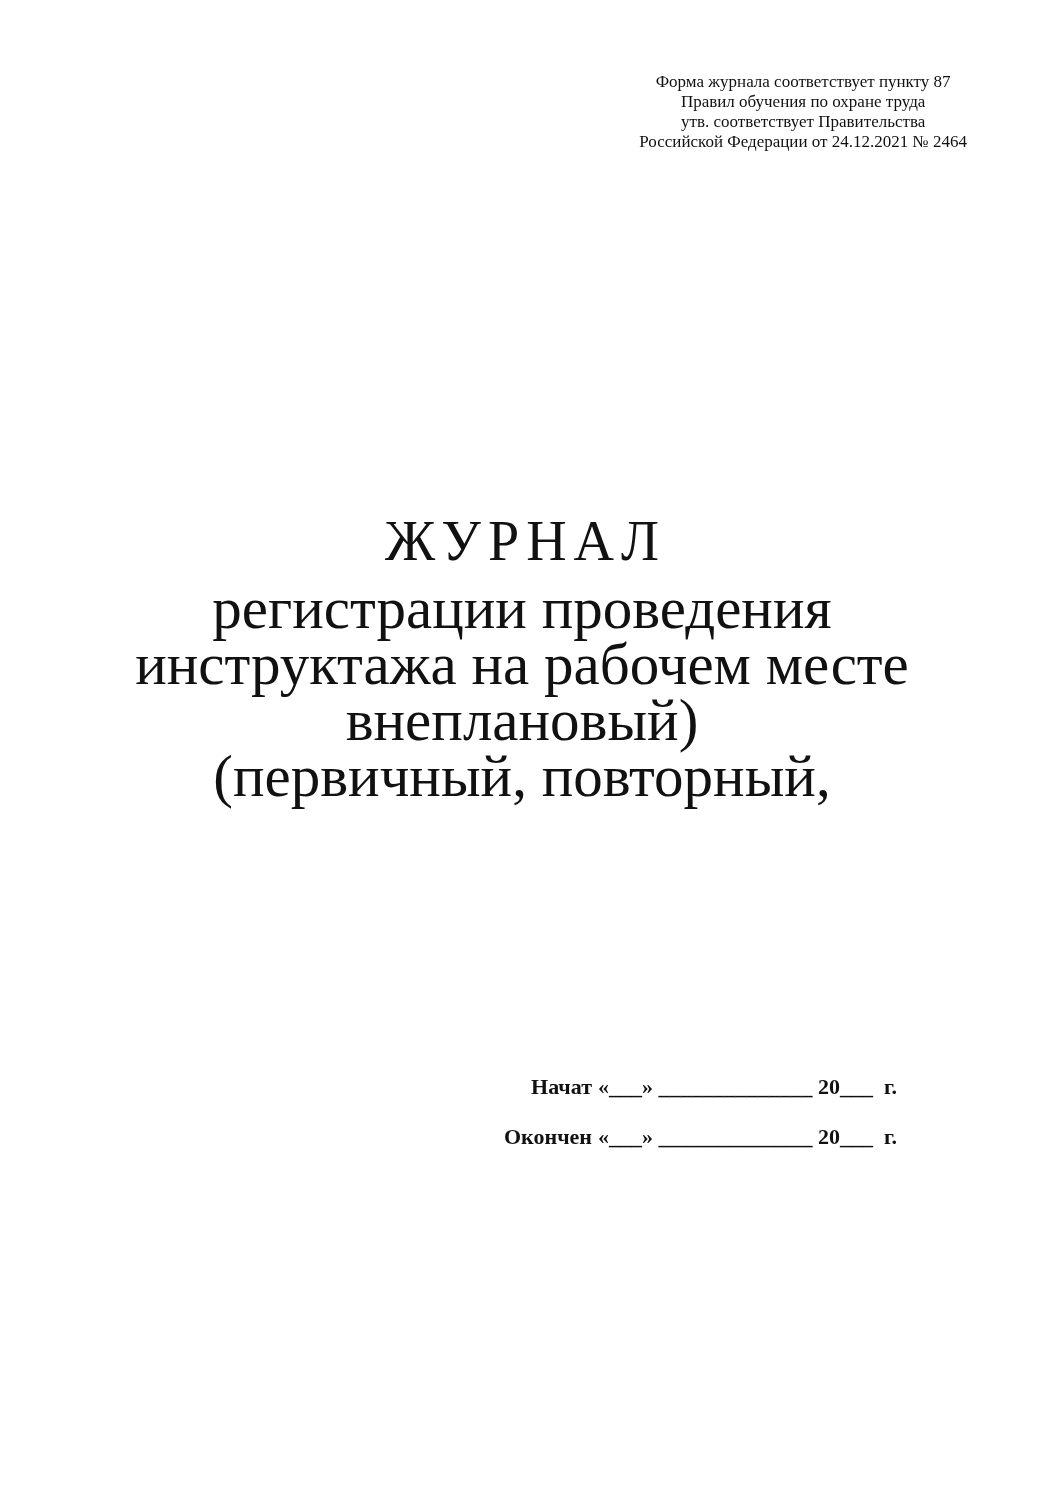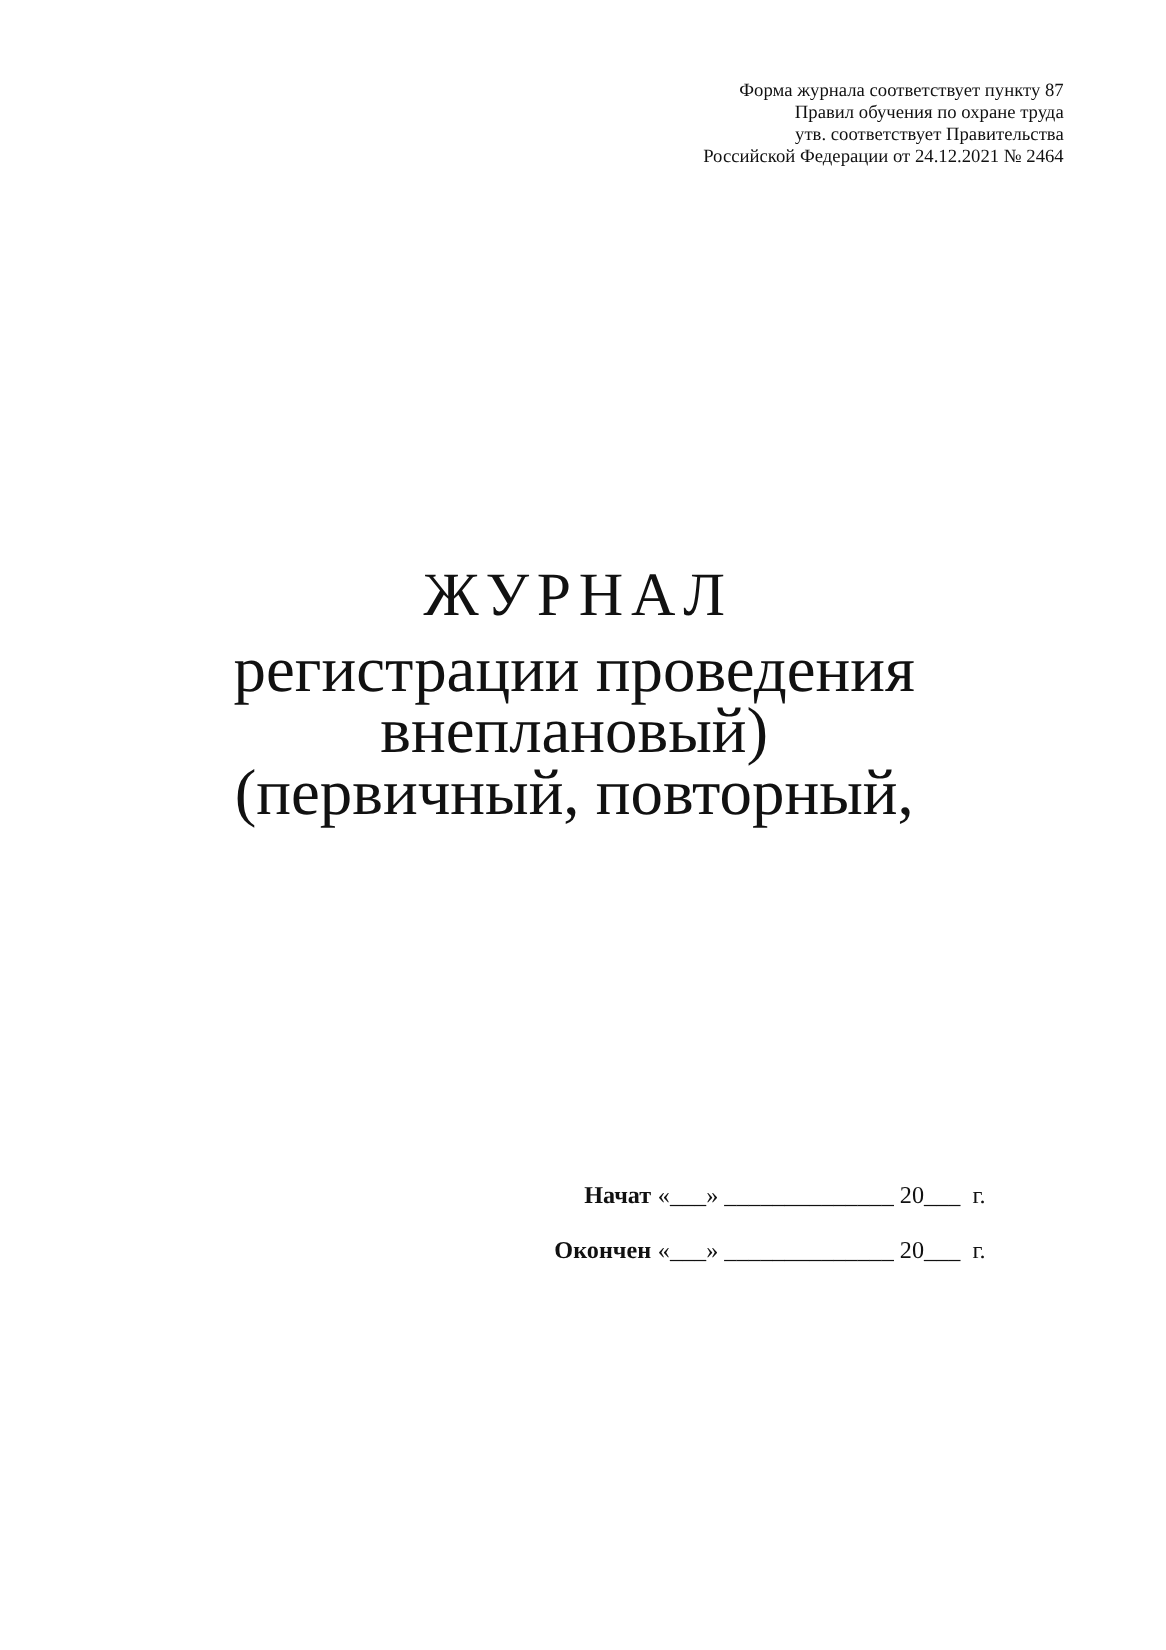--- a/index.html
+++ b/index.html
@@ -15,21 +15,21 @@
     font-family: "Liberation Serif", "DejaVu Serif", serif;
     color: #111111;
     overflow: hidden;
   }
 
   
   .header-note {
     position: absolute;
     top: 72px;
     right: 93px;
-    text-align: right;
+    text-align: center;
     font-size: 17px;
     line-height: 20px;
     white-space: nowrap;
   }
 
   
   .title-block {
     position: absolute;
     top: 498px;
     left: 0;
@@ -67,38 +67,40 @@
   .date-label {
     flex: 0 0 592px;
     width: 592px;
     text-align: right;
     white-space: nowrap;
     font-weight: bold;
   }
   .date-value {
     margin-left: 6px;
     white-space: pre; 
+    font-weight: bold;
   }
 </style>
 </head>
 <body>
 
 <div class="page">
 
   <div class="header-note">
     <div>Форма журнала соответствует пункту 87</div>
     <div>Правил обучения по охране труда</div>
     <div>утв. соответствует Правительства</div>
     <div>Российской Федерации от 24.12.2021 № 2464</div>
   </div>
 
   <div class="title-block">
     <div class="title-main">ЖУРНАЛ</div>
     <div class="title-sub">
       <div>регистрации проведения</div>
+      <div>инструктажа на рабочем месте</div>
       <div>внеплановый)</div>
       <div>(первичный, повторный,</div>
     </div>
   </div>
 
   <div class="dates-block">
     <div class="date-row">
       <div class="date-label">Начат</div>
       <div class="date-value">«___» ______________ 20___  г.</div>
     </div>

